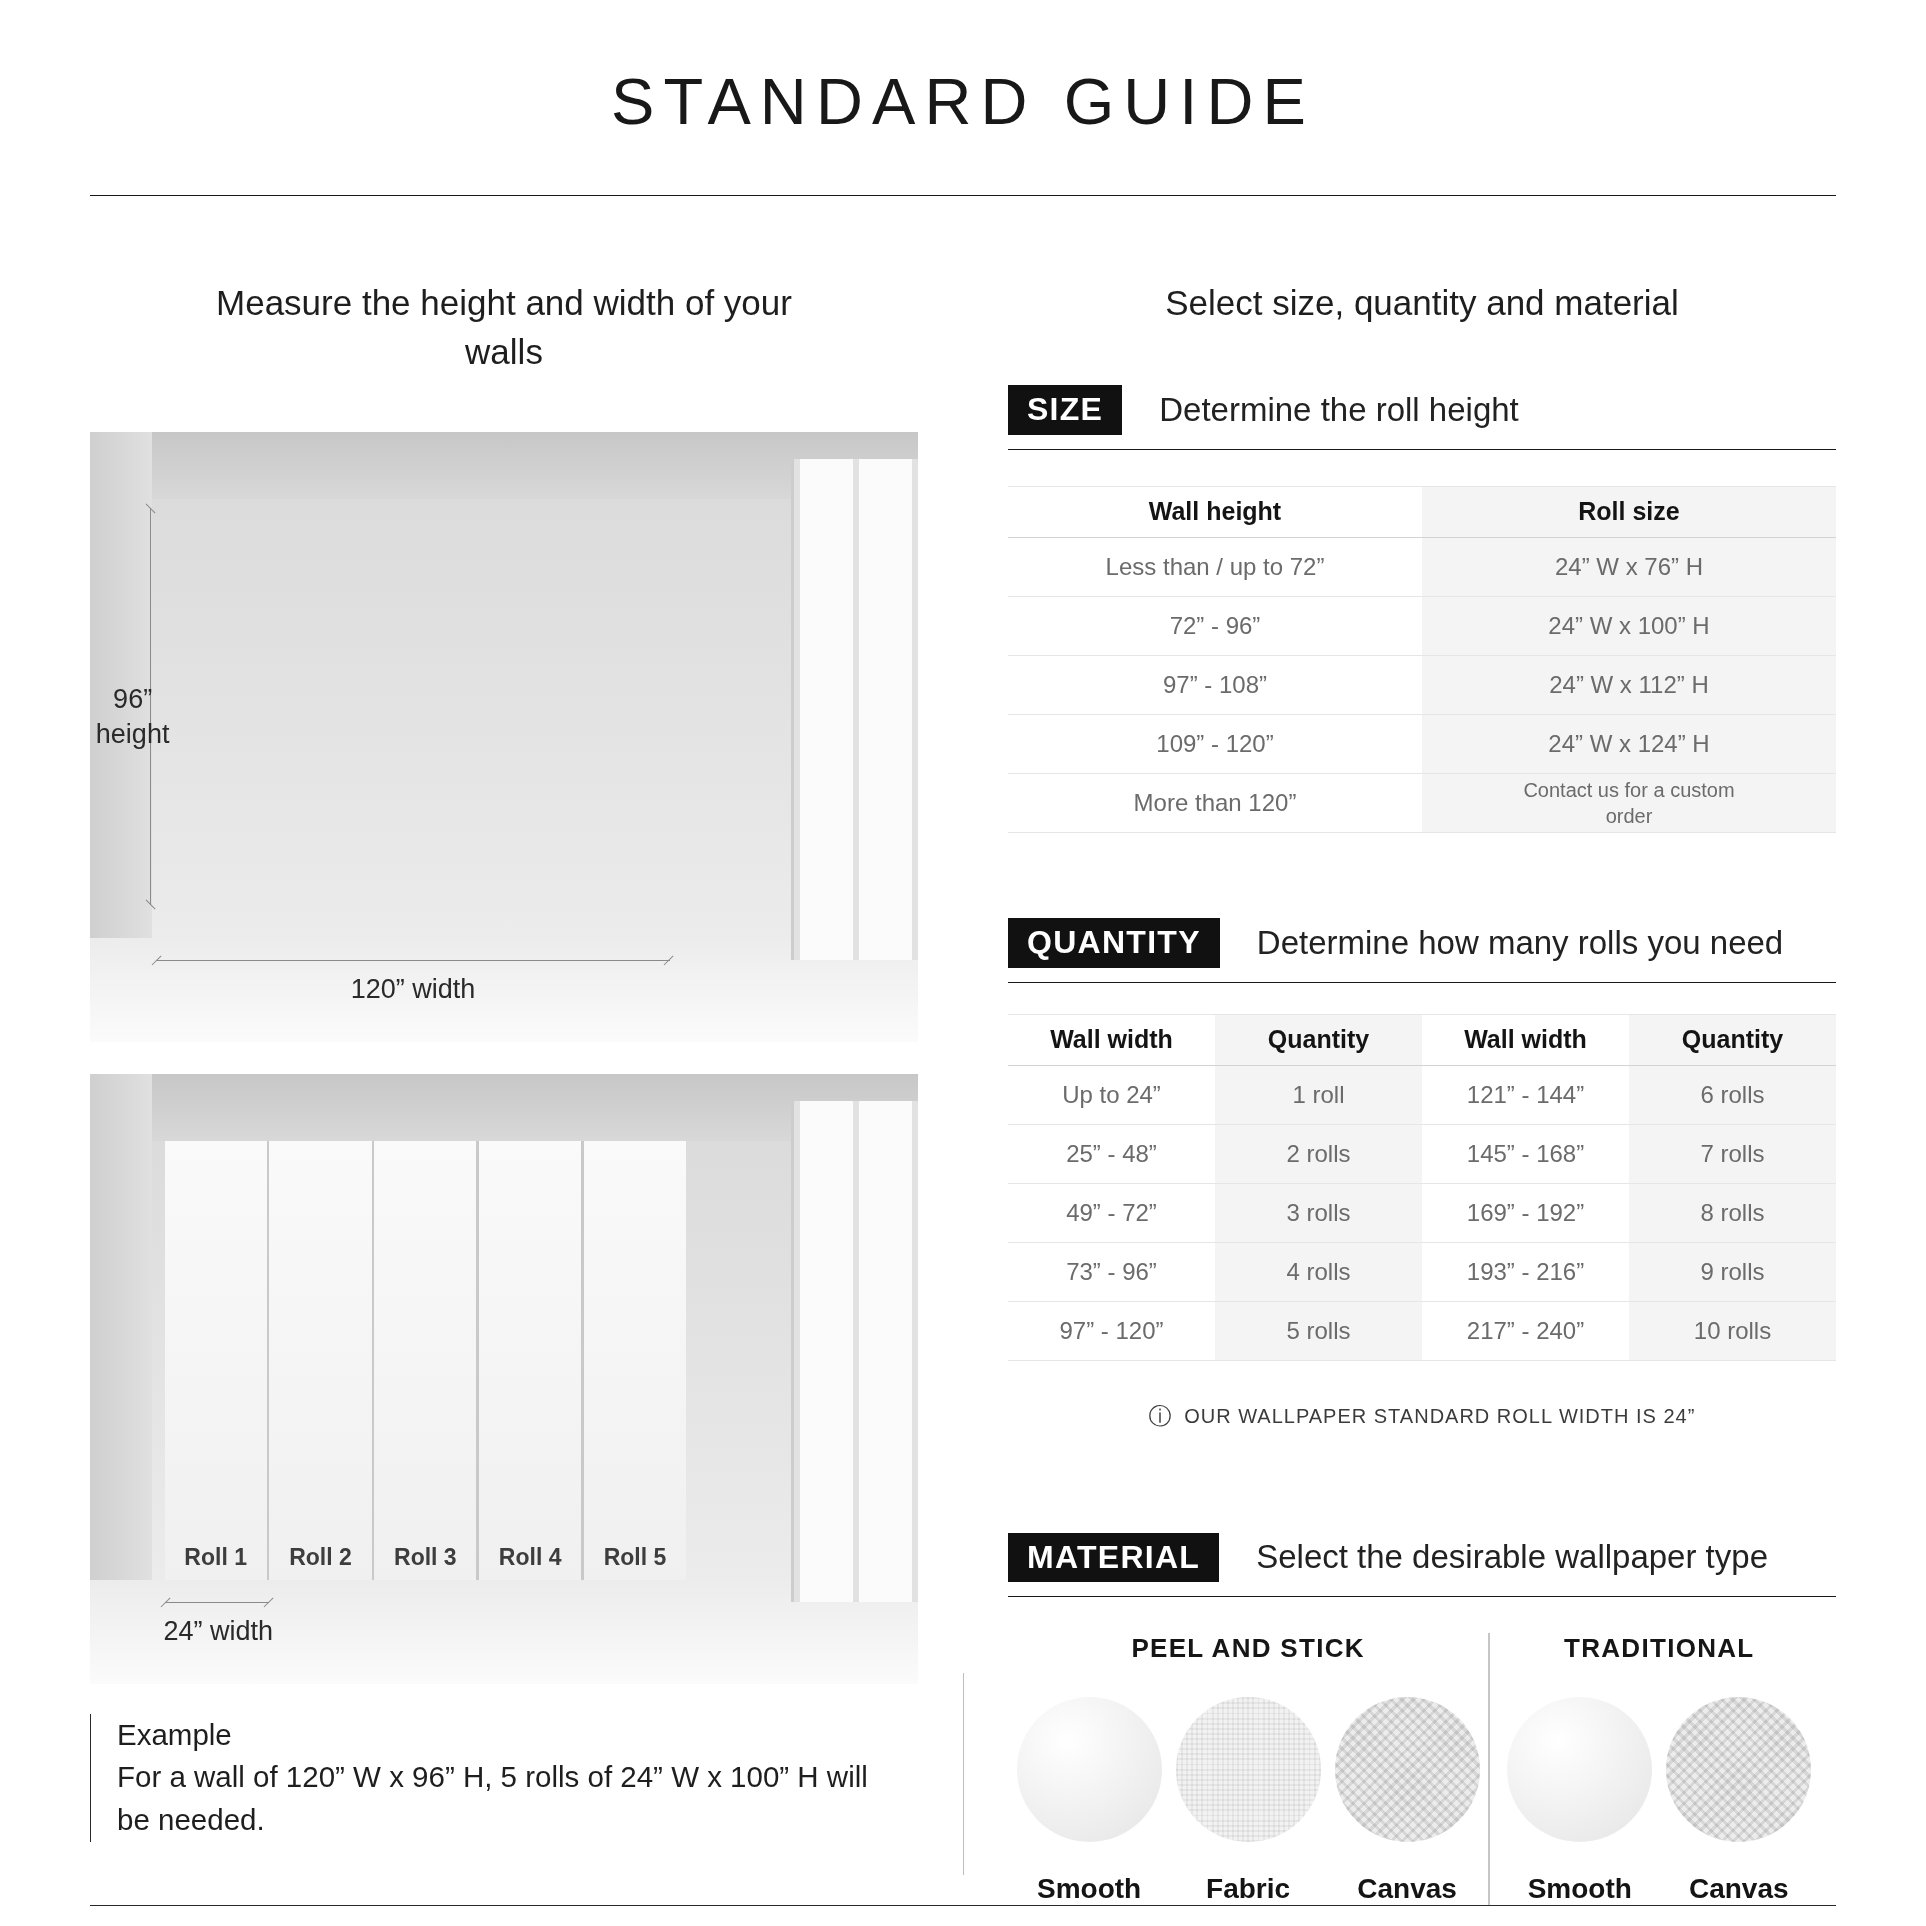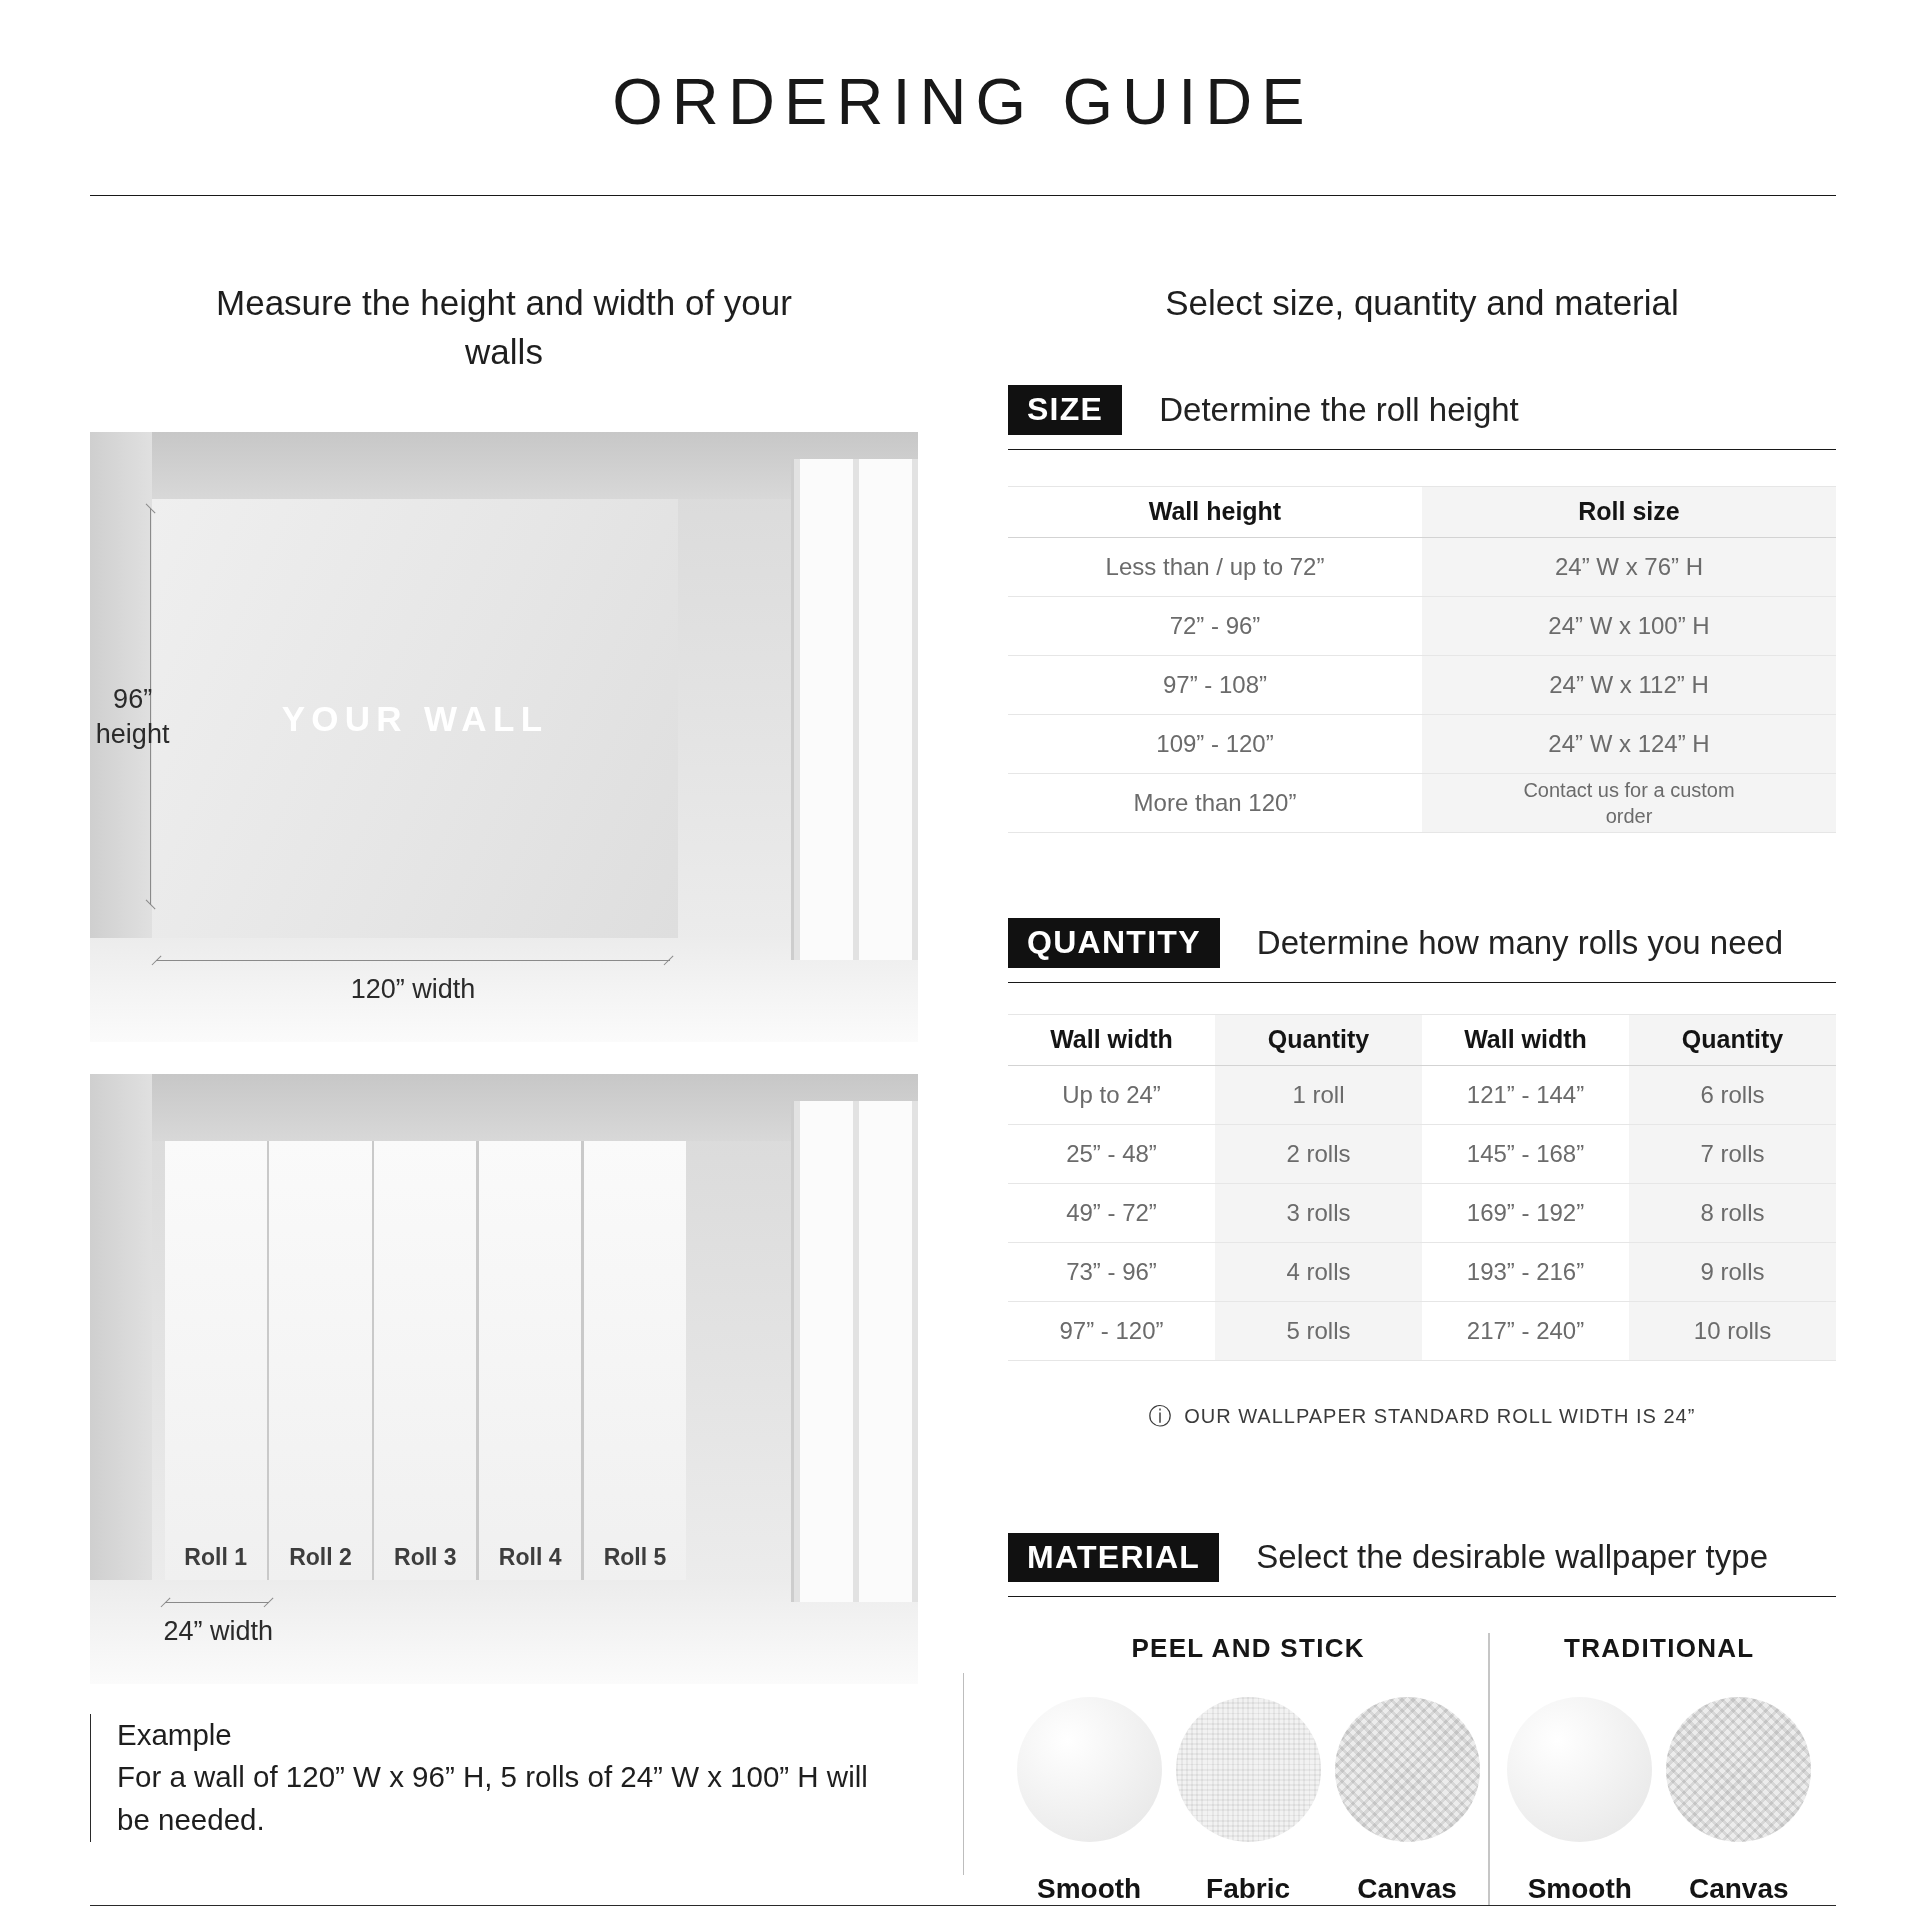--- a/index.html
+++ b/index.html
@@ -92,36 +92,33 @@
   
   .footer{margin-top:auto;border-top:1.3px solid #2a2a2a;padding:19px 0 16.7px;display:flex;align-items:center;justify-content:center;gap:11.6px;font-size:22px;letter-spacing:0.08em;color:#333333;}
 
   .bottom-col-divider{position:absolute;left:963px;top:1673px;height:202px;width:1.3px;background:#bdbdbd;}
 </style>
 </head>
 <body>
 
 <div class="page">
 
-  <div class="title">ORDERING GUIDE</div>
+  <div class="title">STANDARD GUIDE</div>
   <hr class="title-rule">
 
   <div class="main">
 
     <div class="col">
       <div class="col-heading">Measure the height and width of your walls</div>
 
       <div class="room">
         <div class="ceiling"></div>
         <div class="leftwall"></div>
         <div class="floor"></div>
         <div class="window"></div>
-        <div class="backwall">
-          <span class="your-wall">YOUR WALL</span>
-        </div>
         <div class="vline"></div>
         <div class="dim-label h-label">
           <div>96”</div>
           <div>height</div>
         </div>
         <div class="hline w120"></div>
         <div class="dim-label w-label">120” width</div>
       </div>
 
       <div class="room second">

